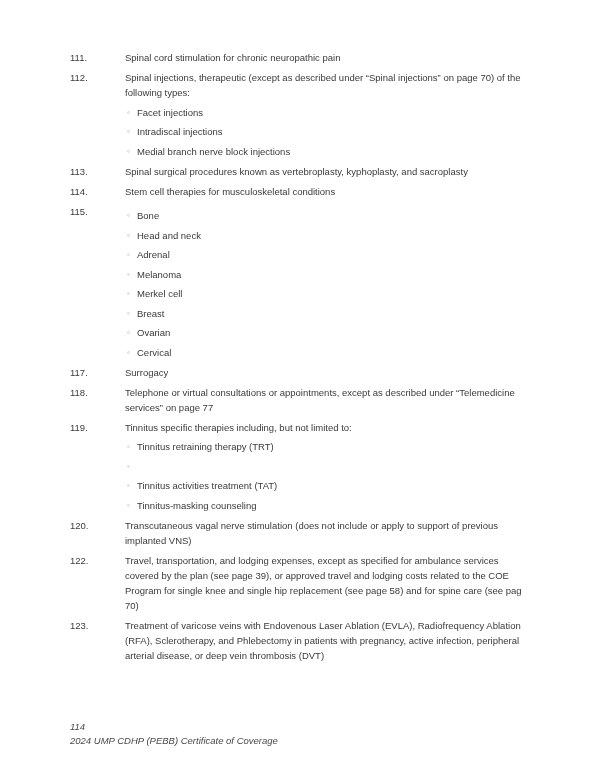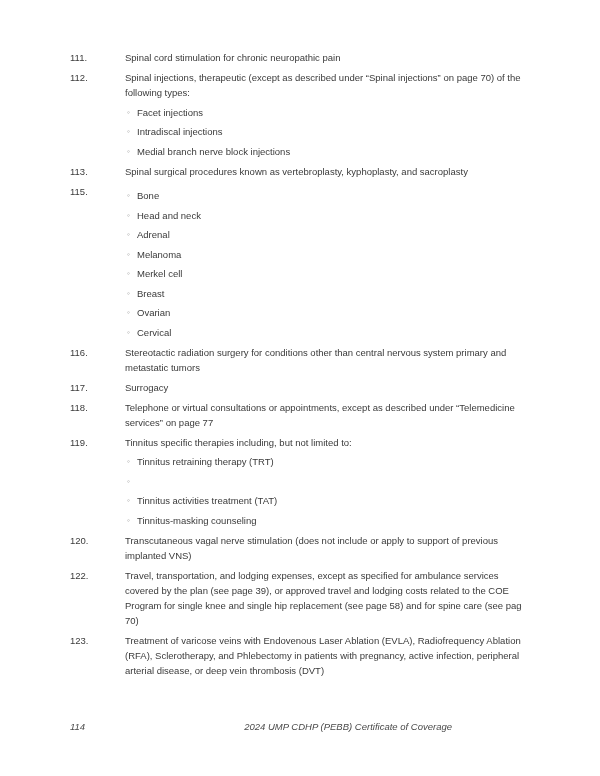--- a/index.html
+++ b/index.html
@@ -58,20 +58,21 @@
     position: absolute;
     left: 70px;
     right: 70px;
     top: 720px;
     display: flex;
     justify-content: space-between;
     font-size: 9.5px;
     line-height: 14px;
     font-style: italic;
     color: #4a4a4a;
+    flex-direction: column;
   }
 </style>
 </head>
 <body>
 
 <div class="page">
   <div class="content" id="list">
       <div class="item">
         <span class="num">111.</span>
         <div class="body">
@@ -98,20 +99,26 @@
           </div>
         </div>
       </div>
       <div class="item">
         <span class="num">113.</span>
         <div class="body">
           <div class="text">Spinal surgical procedures known as vertebroplasty, kyphoplasty, and sacroplasty</div>
         </div>
       </div>
       <div class="item">
+        <span class="num">114.</span>
+        <div class="body">
+          <div class="text">Stem cell therapies for musculoskeletal conditions</div>
+        </div>
+      </div>
+      <div class="item">
         <span class="num">115.</span>
         <div class="body">
           <div class="subs">
             <div class="sub">
               <span class="bullet">◦</span>
               <span class="subtext">Bone</span>
             </div>
             <div class="sub">
               <span class="bullet">◦</span>
               <span class="subtext">Head and neck</span>
@@ -134,26 +141,20 @@
             </div>
             <div class="sub">
               <span class="bullet">◦</span>
               <span class="subtext">Ovarian</span>
             </div>
             <div class="sub">
               <span class="bullet">◦</span>
               <span class="subtext">Cervical</span>
             </div>
           </div>
-        </div>
-      </div>
-      <div class="item">
-        <span class="num">116.</span>
-        <div class="body">
-          <div class="text">Stereotactic radiation surgery for conditions other than central nervous system primary and metastatic tumors</div>
         </div>
       </div>
       <div class="item">
         <span class="num">117.</span>
         <div class="body">
           <div class="text">Surrogacy</div>
         </div>
       </div>
       <div class="item">
         <span class="num">118.</span>

